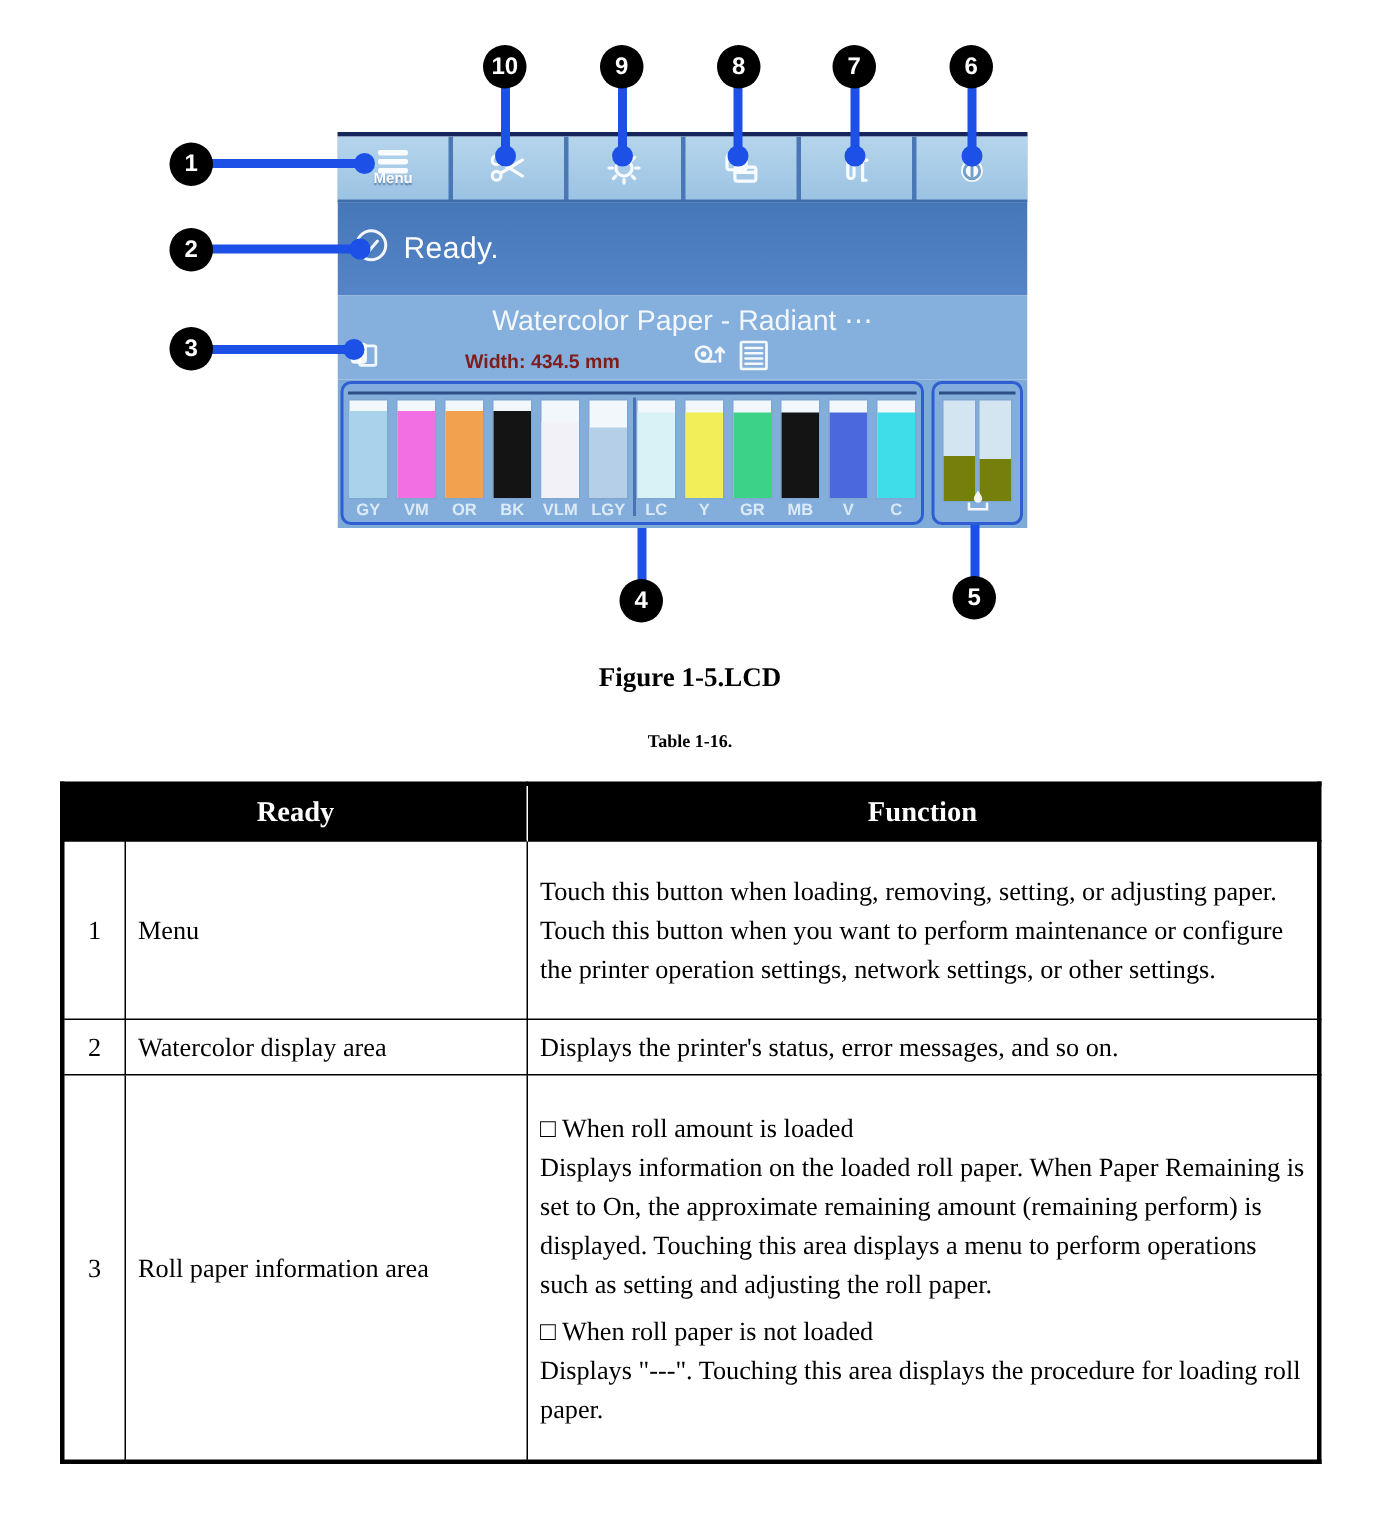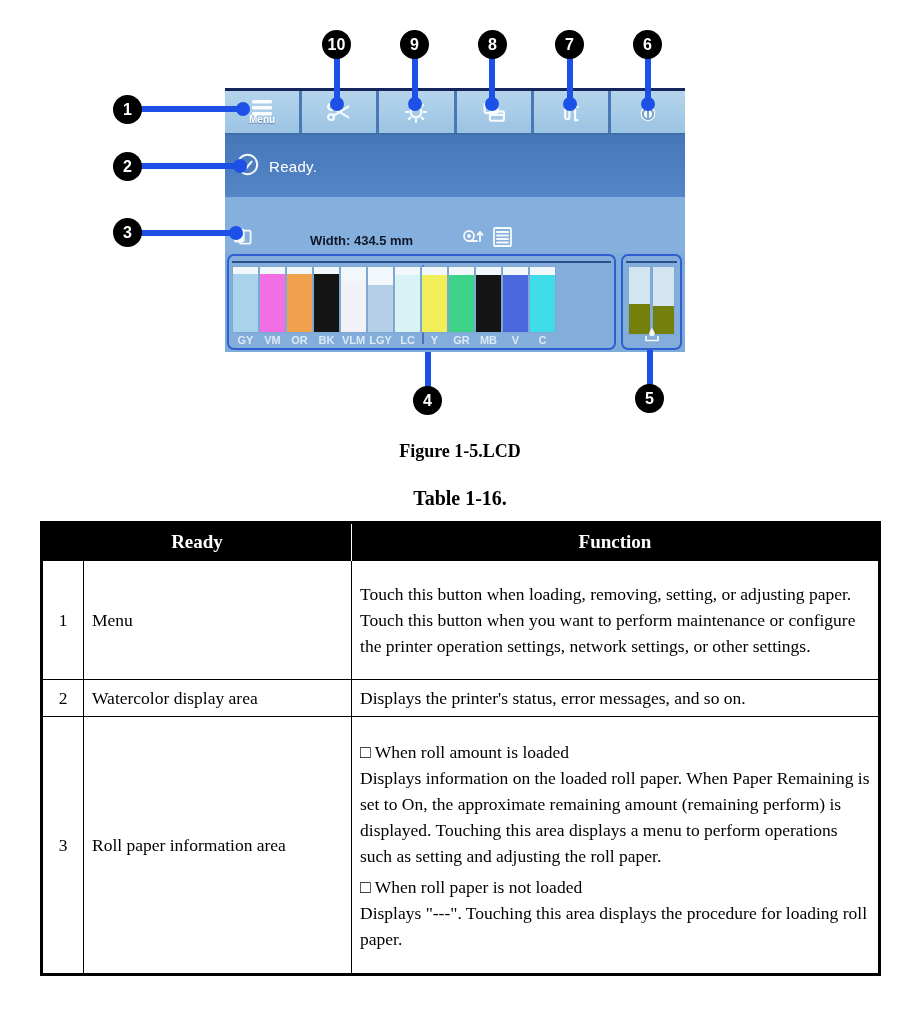--- a/index.html
+++ b/index.html
@@ -23,54 +23,54 @@
        display:flex;flex-direction:column;overflow:hidden;font-family:"Liberation Sans",sans-serif;}
   .toolbar{height:44px;background:var(--gap-blue);display:flex;gap:3px;border-bottom:2px solid #3e6dab;}
   .tbtn{flex:1;background:linear-gradient(var(--btn-bg1),var(--btn-bg2));display:flex;flex-direction:column;
         align-items:center;justify-content:center;position:relative;}
   .tbtn svg{display:block;}
   .menu-label{font-size:10px;font-weight:bold;color:#fff;text-shadow:0 1px 1px rgba(40,70,120,.6);line-height:10px;margin-top:-1px;}
   .icon-stroke{stroke:#fff;fill:none;stroke-width:1.8;stroke-linecap:round;stroke-linejoin:round;opacity:.93;}
 
   .statusbar{height:62px;background:linear-gradient(var(--status-bg1),var(--status-bg2));
              display:flex;align-items:center;padding-left:9px;}
-  .status-text{color:#fff;font-size:15px;margin-left:8px;letter-spacing:.3px;}
+  .status-text{color:#fff;font-size:20px;margin-left:8px;letter-spacing:.3px;}
 
   .paperarea{height:56px;background:var(--paper-bg);position:relative;}
   .paper-title{position:absolute;left:0;right:0;top:5px;text-align:center;color:#f2f7fc;font-size:19px;}
   .roll-icon{position:absolute;left:5px;top:26px;}
-  .paper-width{position:absolute;left:85px;top:36px;color:#0f172a;font-size:13px;font-weight:bold;}
+  .paper-width{position:absolute;left:85px;top:36px;color:#7f1d1d;font-size:13px;font-weight:bold;}
   .paper-icons{position:absolute;left:236px;top:28px;display:flex;gap:2px;}
 
   .inkregion{flex:1;background:var(--ink-bg);position:relative;}
   .inkpanel{position:absolute;border:2px solid var(--panel-border);border-radius:7px;background:rgba(150,190,230,.18);}
   .inkpanel.main{left:2px;top:1px;width:389px;height:96px;}
   .inkpanel.maint{left:396px;top:1px;width:61px;height:96px;}
   .darkline{position:absolute;left:3px;right:3px;top:5px;height:2px;background:#1d3e78;opacity:.85;}
-  .bars{position:absolute;left:3px;right:3px;top:11px;bottom:2px;display:flex;justify-content:flex-start;}
+  .bars{position:absolute;left:3px;right:3px;top:11px;bottom:2px;display:flex;justify-content:space-between;}
   .slot{display:flex;flex-direction:column;align-items:center;width:27px;}
   .bar{width:25px;height:67px;background:#f2f7fb;position:relative;box-shadow:0 0 0 1px rgba(120,160,200,.45);}
   .bar .fill{position:absolute;left:0;right:0;bottom:0;}
   .bar-label{font-size:11px;font-weight:bold;color:#ddeaf6;margin-top:2px;line-height:12px;}
   .ink-divider{position:absolute;left:193px;top:9px;bottom:4px;width:2px;background:#4a72b4;}
   .maint-bars{position:absolute;left:4px;right:4px;top:11px;display:flex;justify-content:space-around;}
   .tank{width:21px;height:67px;background:#d4e5f2;position:relative;box-shadow:0 0 0 1px rgba(120,160,200,.45);}
   .tank .fill{position:absolute;left:0;right:0;bottom:0;background:#75800c;}
   .waste-icon{position:absolute;left:0;right:0;bottom:2px;text-align:center;}
 
   
   .co{position:absolute;width:29px;height:29px;border-radius:50%;background:#000;color:#fff;
       display:flex;align-items:center;justify-content:center;font-family:"Liberation Sans",sans-serif;
       font-weight:bold;font-size:16px;z-index:5;}
   .cline{position:absolute;background:var(--accent-line);z-index:4;}
   .cdot{position:absolute;width:14px;height:14px;border-radius:50%;background:var(--accent-line);z-index:4;}
 
   
   .fig-caption{position:absolute;left:0;right:0;top:441px;text-align:center;font-weight:bold;font-size:18px;}
-  .tbl-caption{position:absolute;left:0;right:0;top:487px;text-align:center;font-weight:bold;font-size:20px;}
+  .tbl-caption{position:absolute;left:0;right:0;top:487px;text-align:center;font-weight:bold;font-size:12px;}
 
   
   table.spec{position:absolute;left:40px;top:521px;width:838px;border-collapse:collapse;
              border:3px solid #000;table-layout:fixed;font-size:17.5px;}
   table.spec col.c-num{width:42px;}
   table.spec col.c-name{width:268px;}
   table.spec col.c-func{width:528px;}
   table.spec th{background:#000;color:#fff;font-size:19px;font-weight:bold;height:38px;text-align:center;}
   table.spec th.func-h{border-left:1px solid #fff;}
   table.spec td{border:1px solid #000;vertical-align:middle;line-height:26px;}
@@ -174,20 +174,21 @@
             <g class="icon-stroke" stroke-width="2">
           <circle cx="12" cy="12" r="8.6"></circle>
               <path d="M8.4 12.6 l2.5 2.5 l4.8 -5.6"></path>
         </g>
           </svg>
       </span>
       <span class="status-text">Ready.</span>
     </div>
 
     <div class="paperarea">
+      <div class="paper-title">Watercolor Paper - Radiant ⋯</div>
       <span class="roll-icon">
         <svg width="26" height="26" viewBox="0 0 24 24">
           <rect x="3.5" y="5" width="10" height="13" rx="2.5" fill="#fff" opacity=".9"></rect>
           <rect x="9" y="7" width="10" height="12" rx="1.2" fill="none" stroke="#fff" stroke-width="1.7" opacity=".9"></rect>
         </svg>
       </span>
       <span class="paper-width">Width: 434.5 mm</span>
       <span class="paper-icons">
         <span>
           <svg width="28" height="24" viewBox="0 0 28 24">

